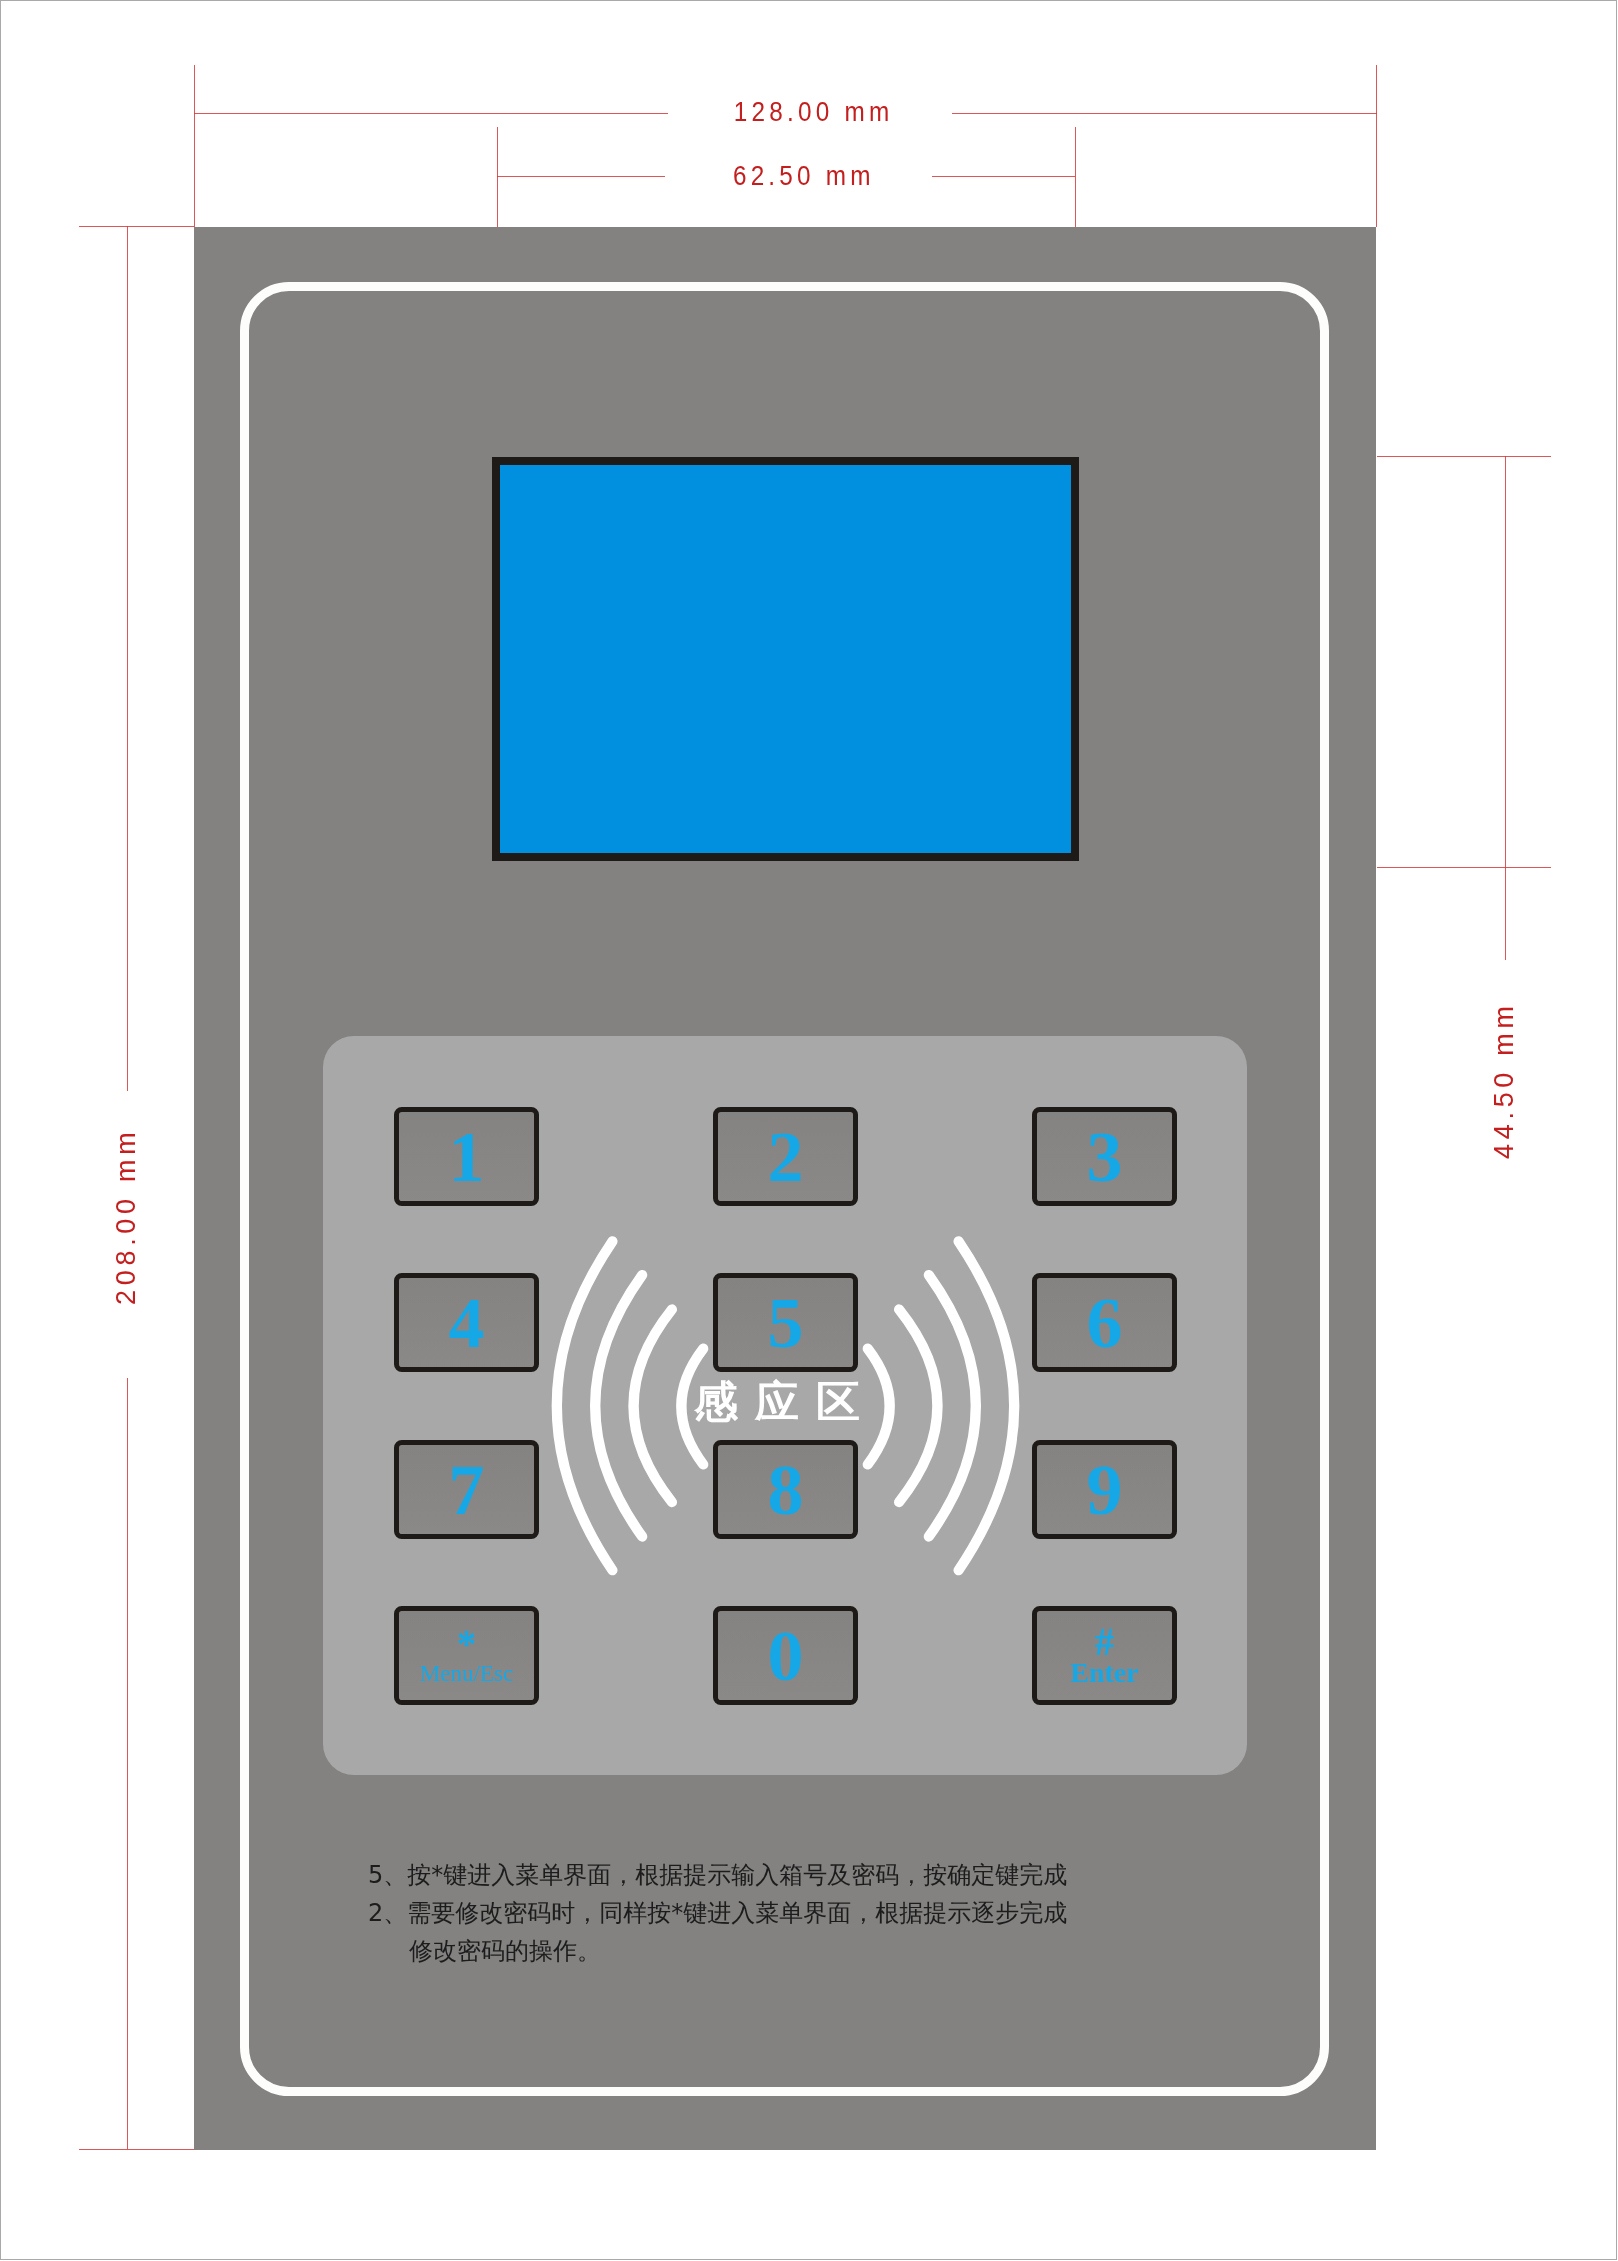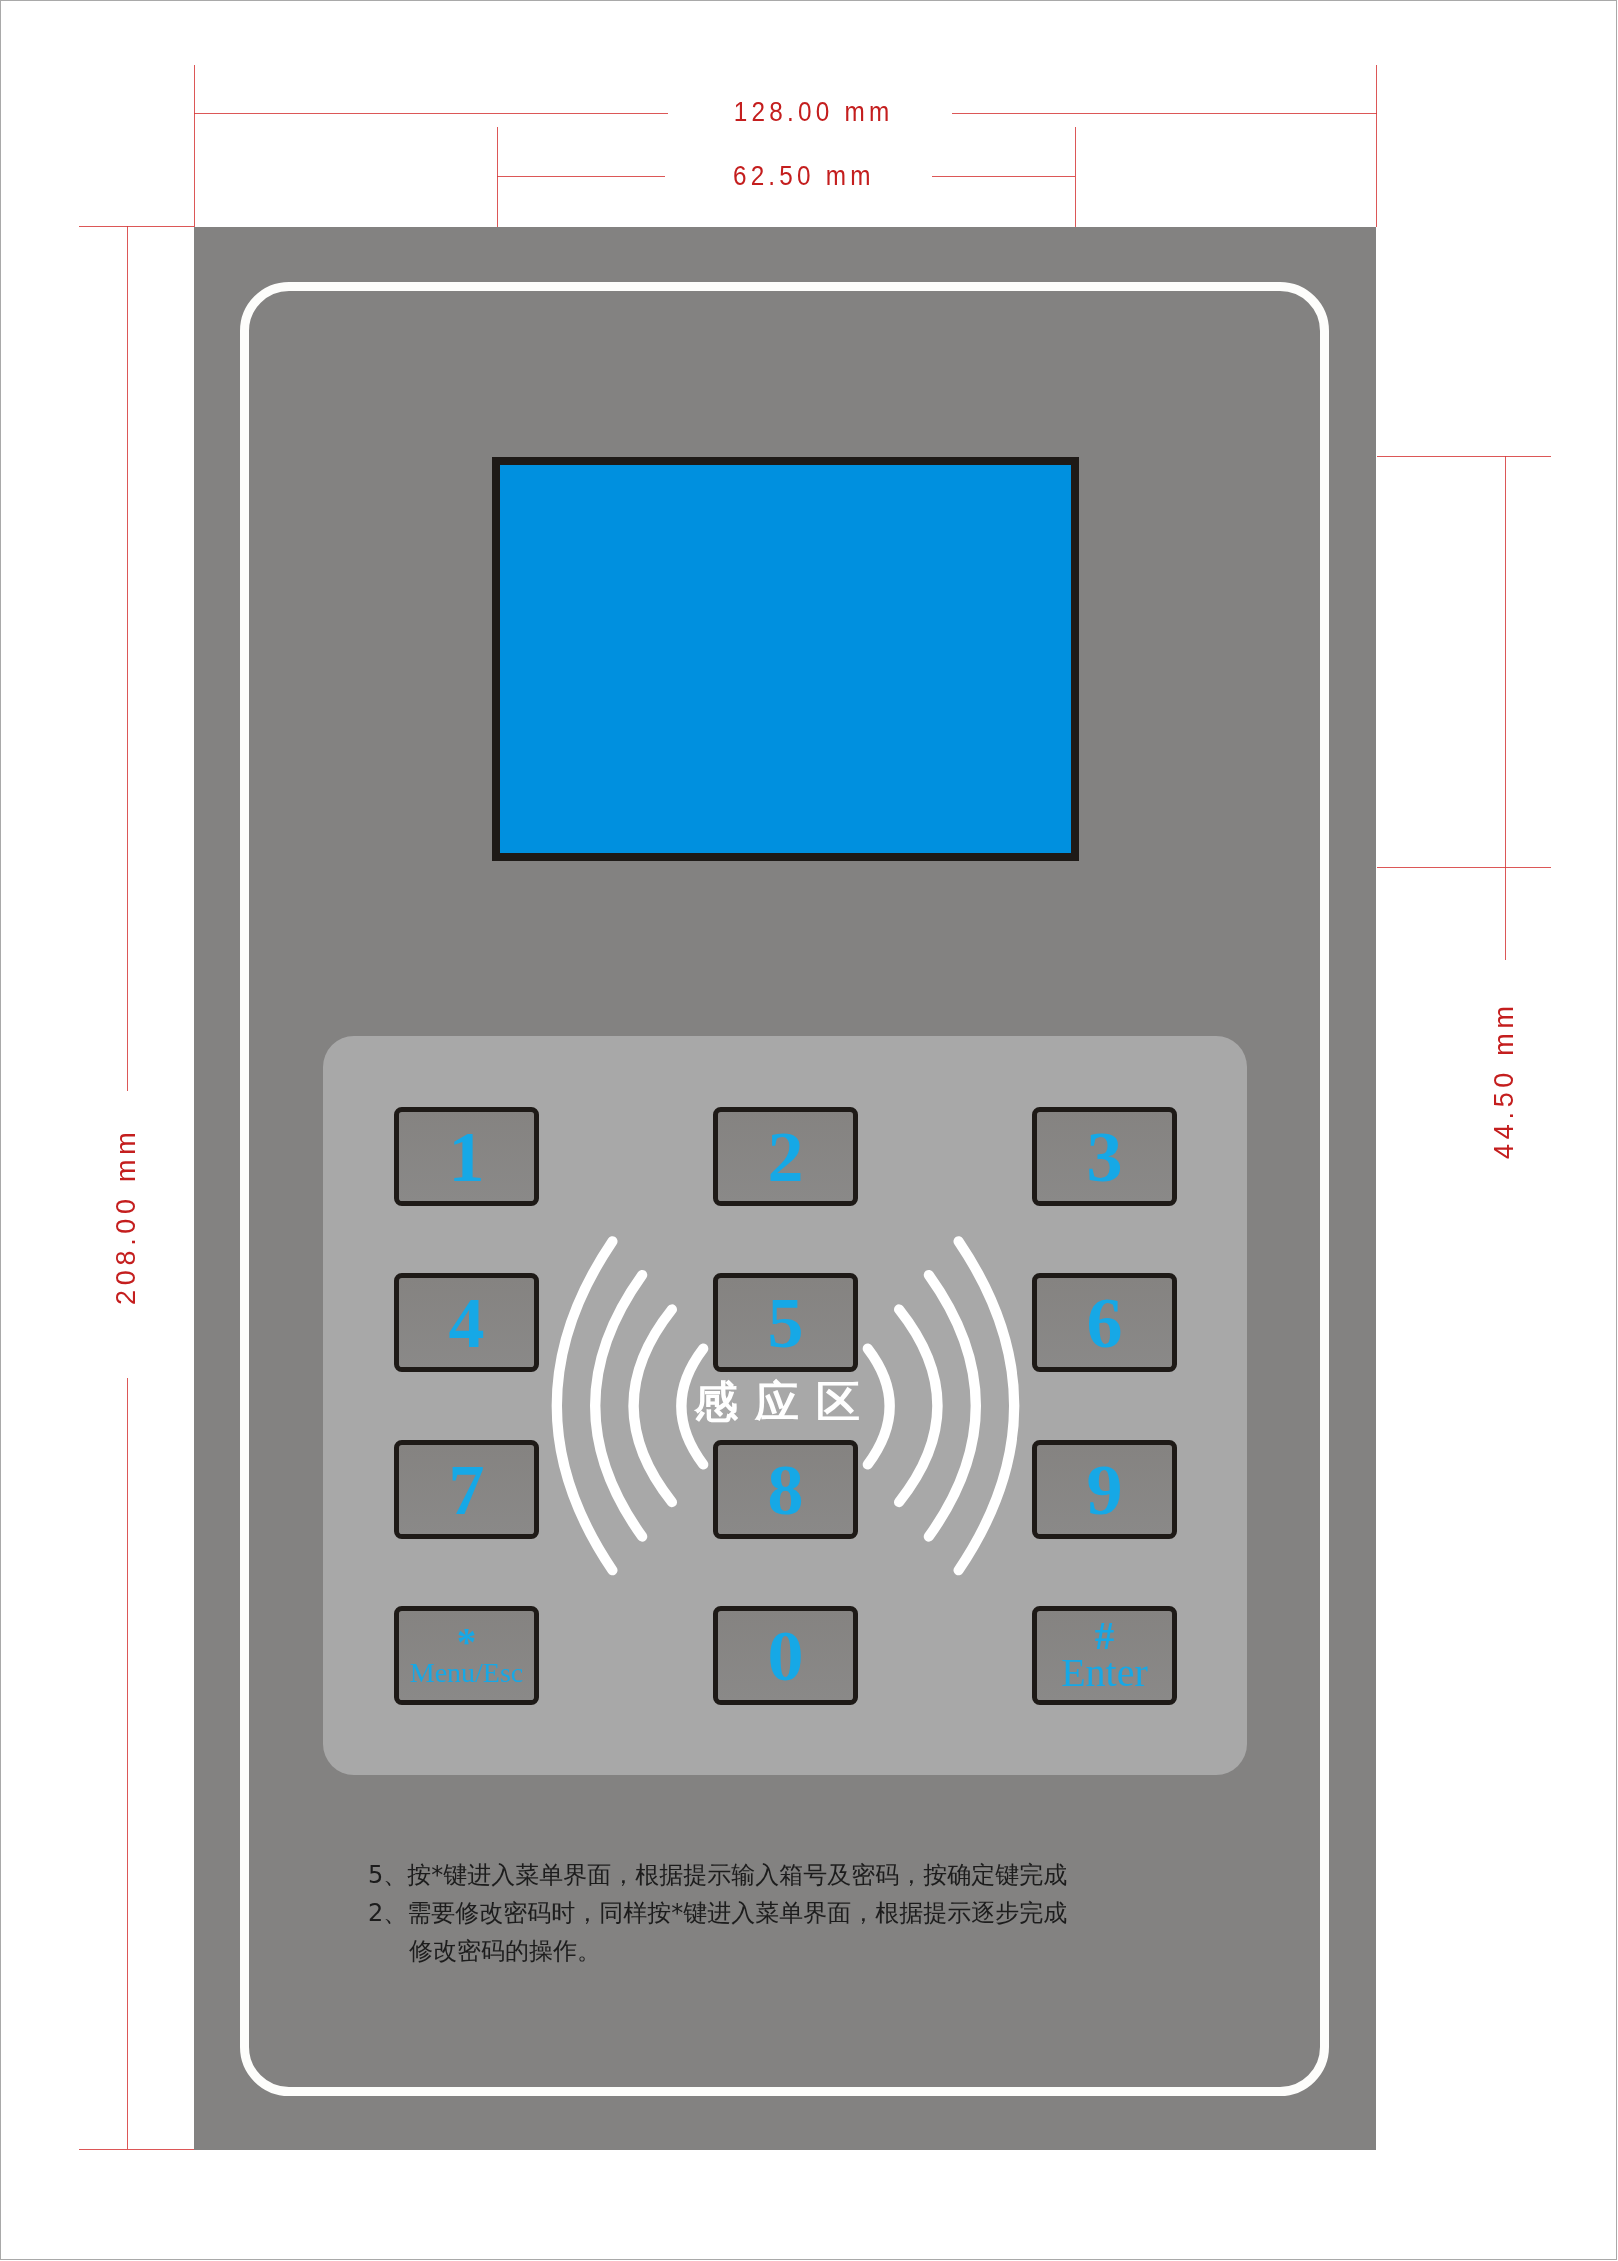--- a/index.html
+++ b/index.html
@@ -8,22 +8,22 @@
   .dim-line{position:absolute;background:#d63a3a;opacity:0.85;}
   .dim-text{position:absolute;color:#c41e1e;font-family:"Liberation Sans",sans-serif;font-size:27px;letter-spacing:4.7px;white-space:nowrap;transform:scaleX(0.9);}
   .dim-vert{transform:rotate(-90deg);transform-origin:center center;}
   .panel{position:absolute;left:194px;top:227px;width:1182px;height:1923px;background:#838281;}
   .border{position:absolute;left:240px;top:282px;width:1089px;height:1814px;border:9.4px solid #fdfdfb;border-radius:49px;box-sizing:border-box;}
   .screen{position:absolute;left:492px;top:457px;width:587px;height:404px;background:#0090df;border:8.6px solid #1e1a17;box-sizing:border-box;}
   .keypad{position:absolute;left:323px;top:1036px;width:924px;height:739px;background:#a8a8a8;border-radius:31px;}
   .key{position:absolute;width:145px;height:99px;box-sizing:border-box;border:5.5px solid #1e1a17;border-radius:7.8px;background:linear-gradient(180deg,#858381 0%,#8a8988 100%);display:flex;flex-direction:column;align-items:center;justify-content:center;color:#16a8e6;font-family:"Liberation Serif",serif;}
   .key .digit{font-size:72px;line-height:1;font-weight:bold;}
   .key .sym{font-size:39px;line-height:0.9;font-weight:bold;}
-  .key .sub{font-size:28px;line-height:1;}
-  .key .sub.big{font-size:40px;font-weight:normal;}
+  .key .sub{font-size:23px;line-height:1;}
+  .key .sub.big{font-size:28px;font-weight:bold;}
   .arcs{position:absolute;left:0;top:0;width:1618px;height:2261px;pointer-events:none;}
   .sense{position:absolute;left:689px;top:1380px;width:193px;text-align:center;color:#ffffff;font-family:"DejaVu Sans",sans-serif;font-weight:bold;font-size:44px;letter-spacing:17px;line-height:1;}
   .instructions{position:absolute;left:368px;top:1856px;color:#1c1c1c;font-family:"DejaVu Sans",sans-serif;font-size:24px;line-height:38px;}
   .instructions .indent{padding-left:41px;}
 </style>
 </head>
 <body>
 
 <div class="frame"></div>
 

